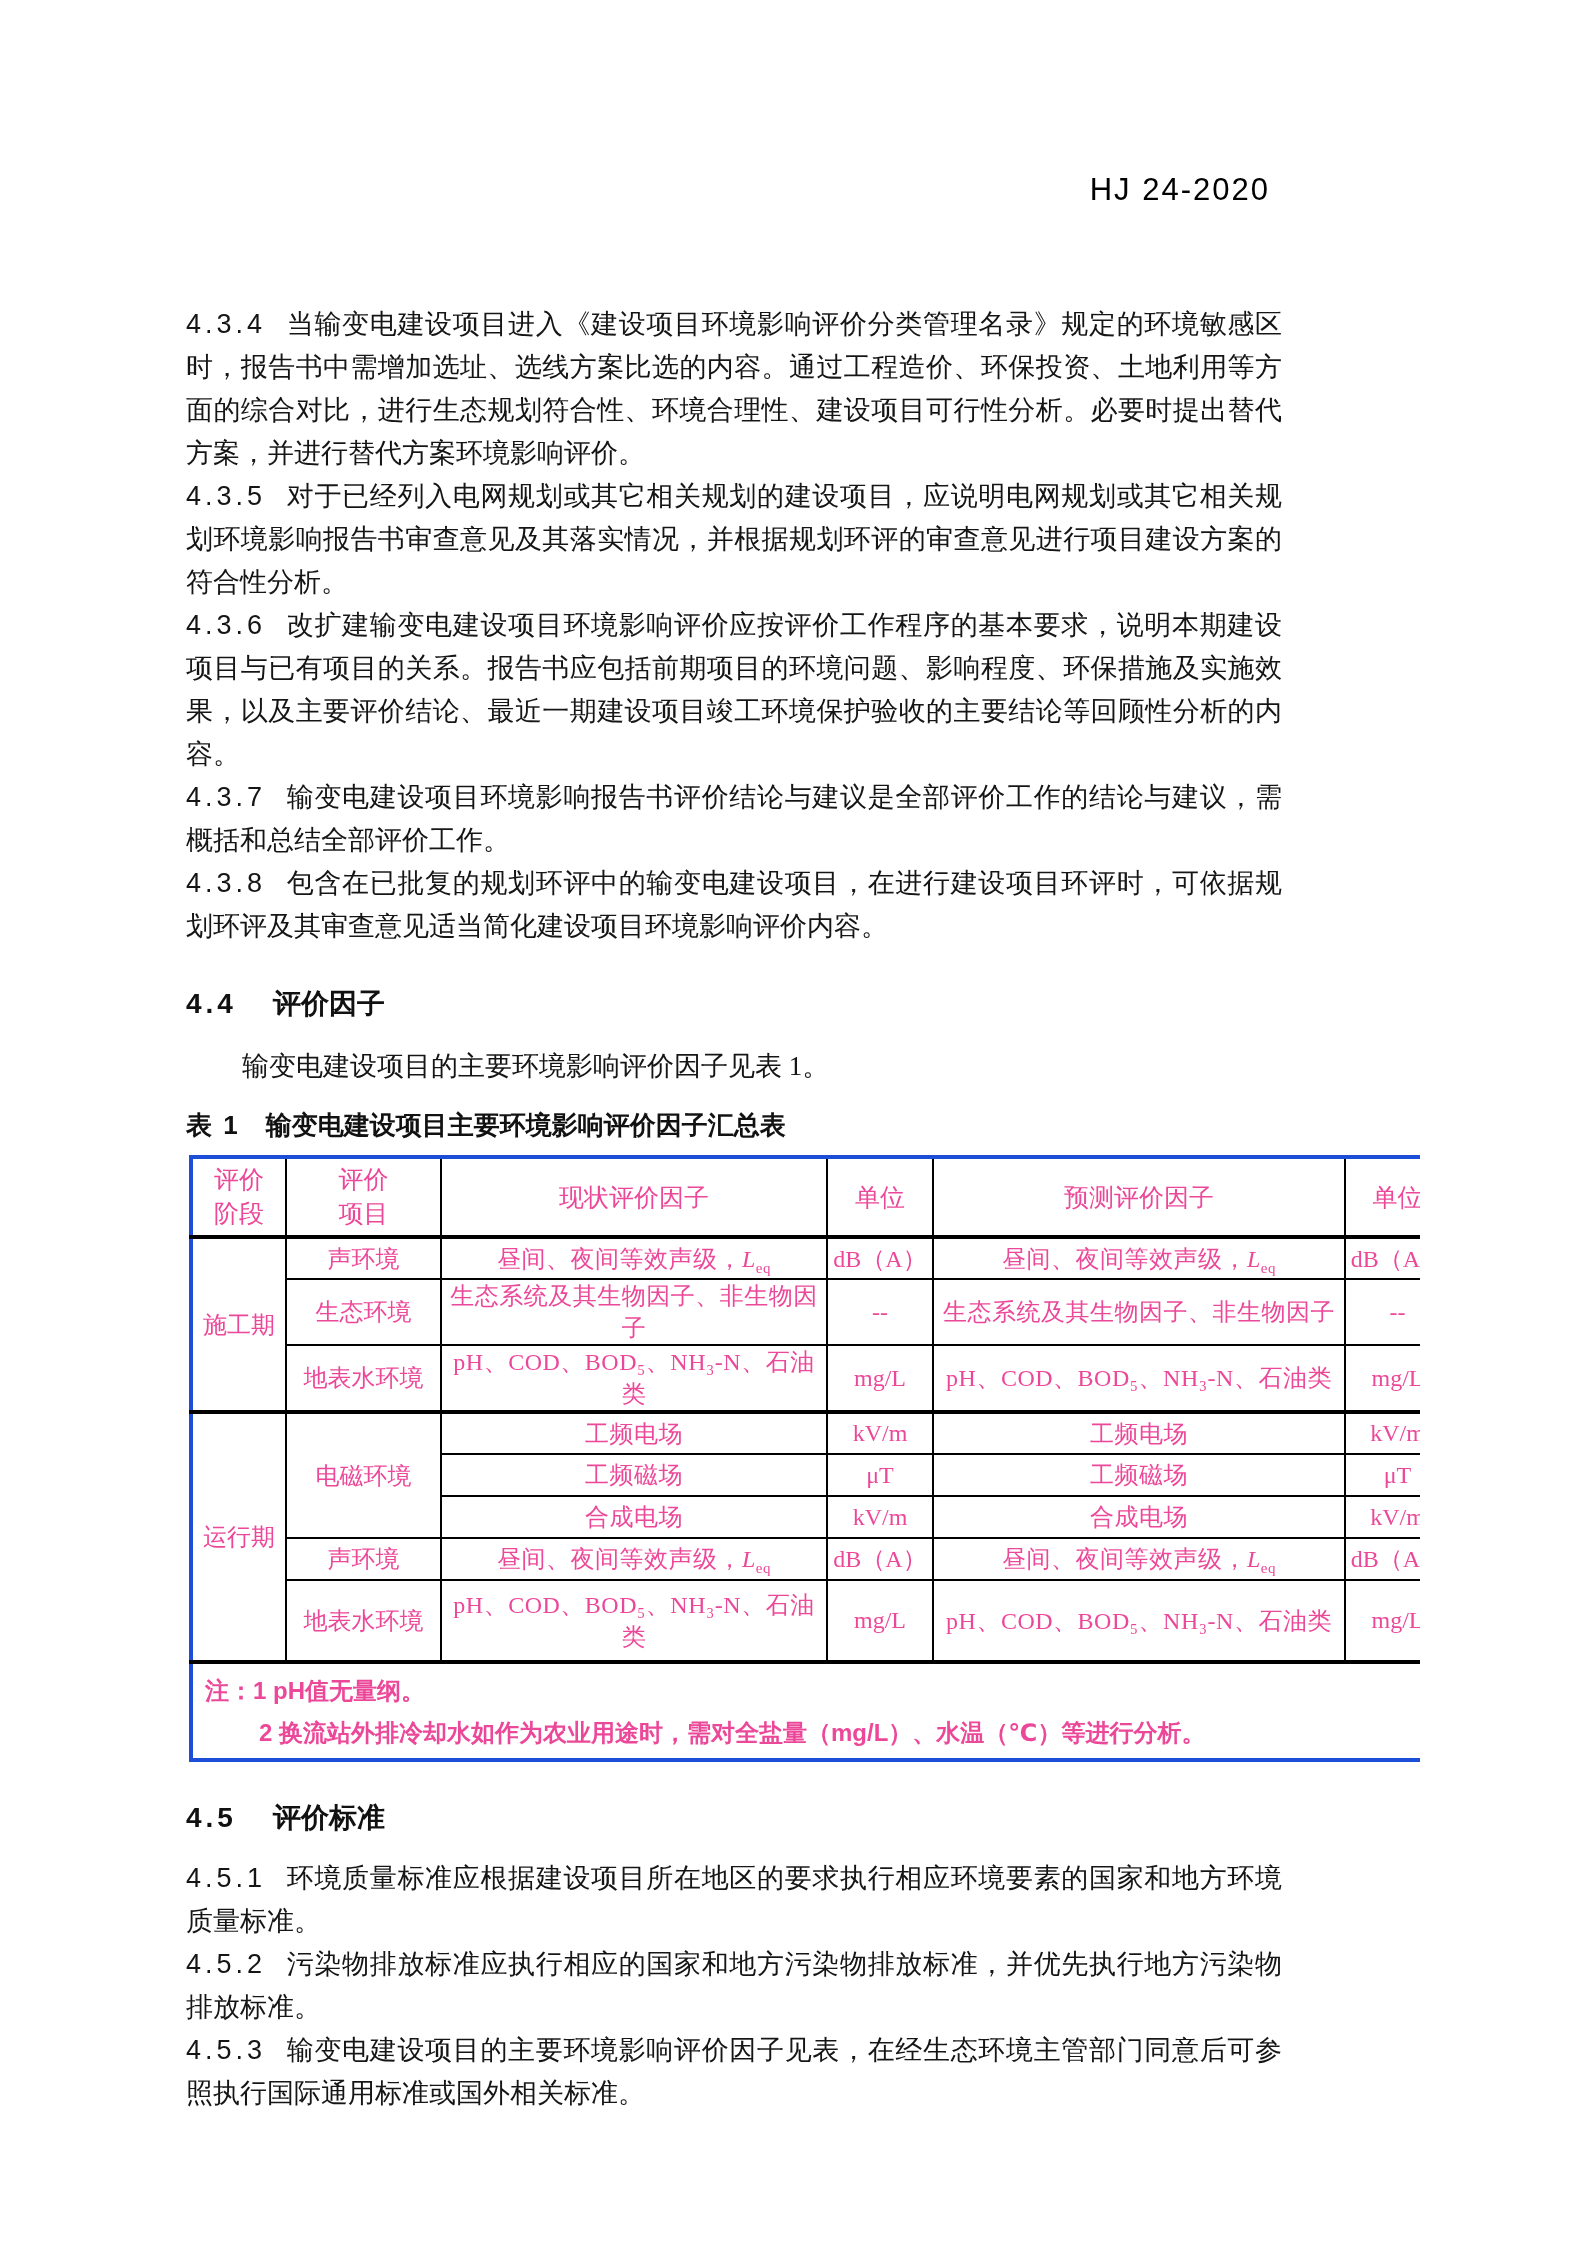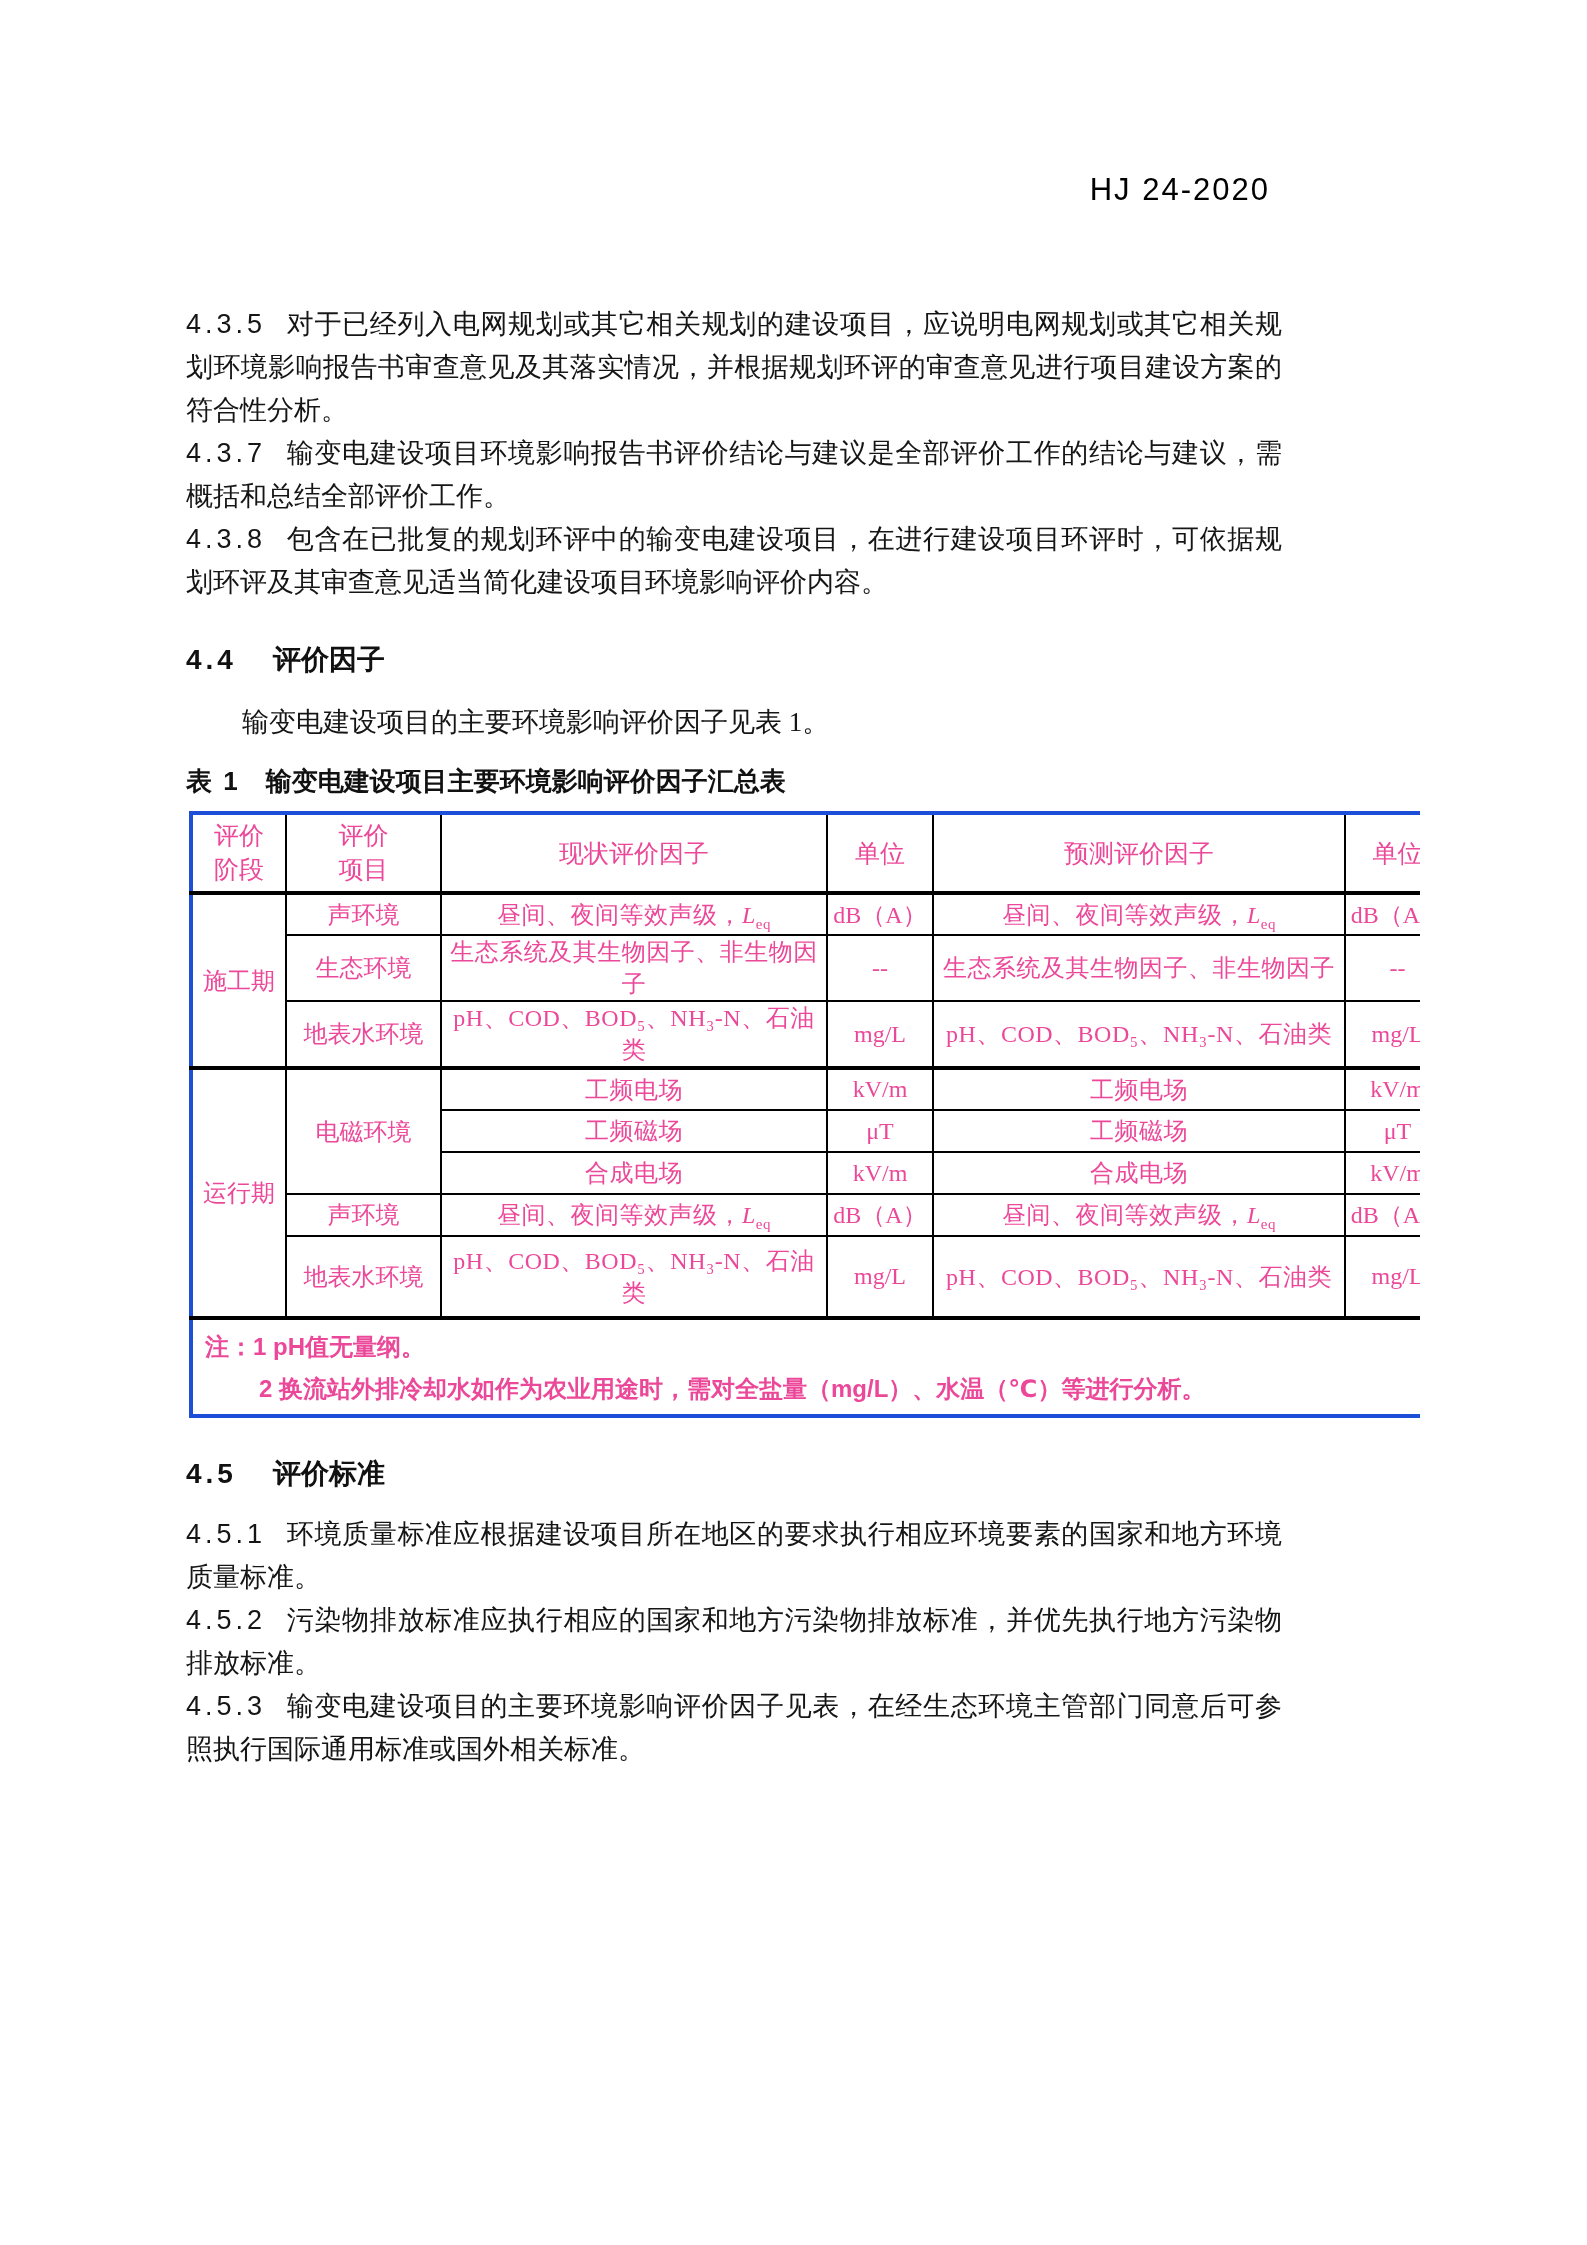--- a/index.html
+++ b/index.html
@@ -113,21 +113,23 @@
 </style>
 </head>
 <body>
 
 <div class="page">
 
   <div class="doc-header">HJ 24-2020</div>
 
   <div class="content">
 
+    <p class="clause"><span class="cnum">4.3.4</span><span>当输变电建设项目进入《建设项目环境影响评价分类管理名录》规定的环境敏感区时，报告书中需增加选址、选线方案比选的内容。通过工程造价、环保投资、土地利用等方面的综合对比，进行生态规划符合性、环境合理性、建设项目可行性分析。必要时提出替代方案，并进行替代方案环境影响评价。</span></p>
     <p class="clause"><span class="cnum">4.3.5</span><span>对于已经列入电网规划或其它相关规划的建设项目，应说明电网规划或其它相关规划环境影响报告书审查意见及其落实情况，并根据规划环评的审查意见进行项目建设方案的符合性分析。</span></p>
+    <p class="clause"><span class="cnum">4.3.6</span><span>改扩建输变电建设项目环境影响评价应按评价工作程序的基本要求，说明本期建设项目与已有项目的关系。报告书应包括前期项目的环境问题、影响程度、环保措施及实施效果，以及主要评价结论、最近一期建设项目竣工环境保护验收的主要结论等回顾性分析的内容。</span></p>
     <p class="clause"><span class="cnum">4.3.7</span><span>输变电建设项目环境影响报告书评价结论与建议是全部评价工作的结论与建议，需概括和总结全部评价工作。</span></p>
     <p class="clause"><span class="cnum">4.3.8</span><span>包含在已批复的规划环评中的输变电建设项目，在进行建设项目环评时，可依据规划环评及其审查意见适当简化建设项目环境影响评价内容。</span></p>
 
     <h3 class="sec"><span class="snum">4.4</span><span>评价因子</span></h3>
 
     <p class="intro">输变电建设项目的主要环境影响评价因子见表 1。</p>
 
     <div class="caption"><span class="cap-label">表 1</span><span>输变电建设项目主要环境影响评价因子汇总表</span></div>
 
     <table class="factors">

